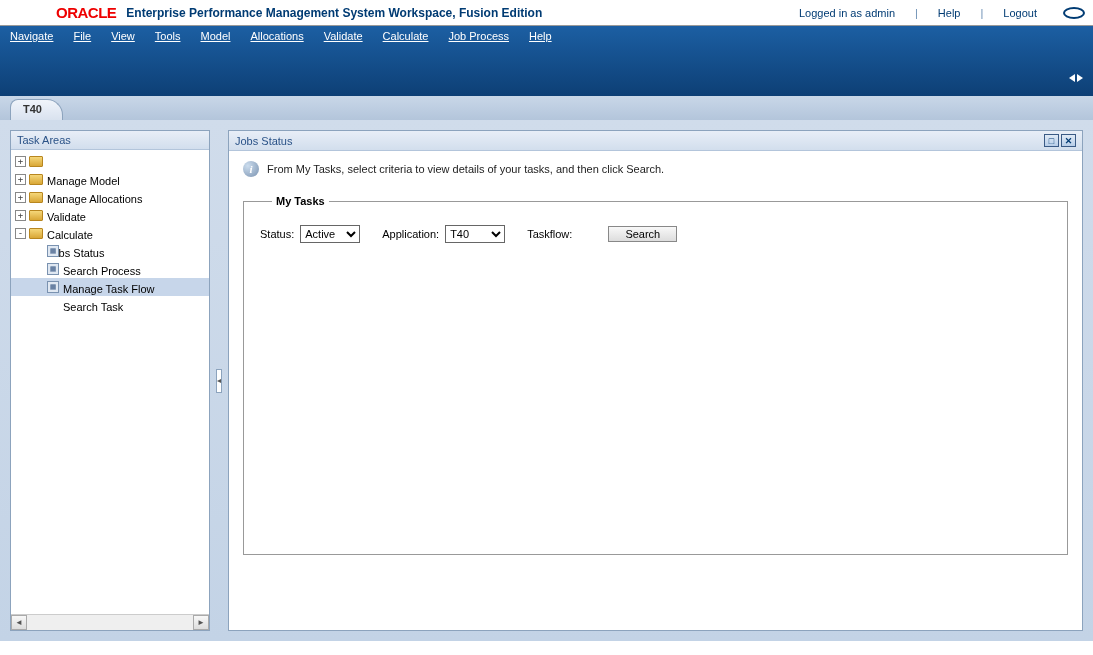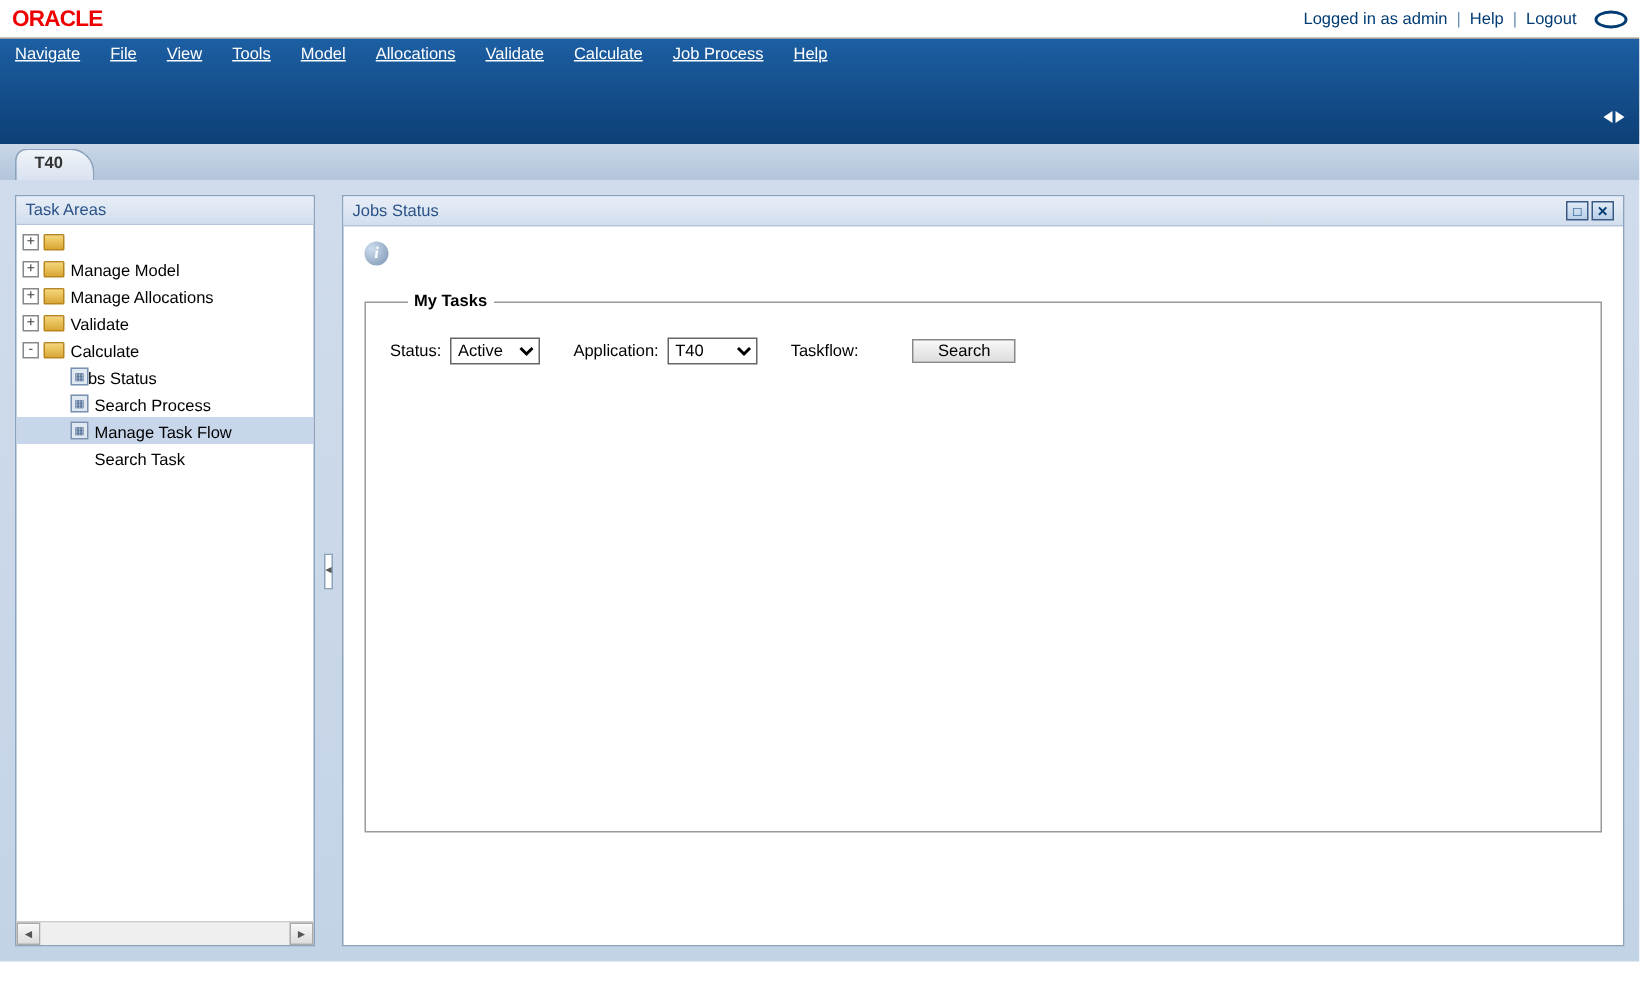--- a/index.html
+++ b/index.html
@@ -1,21 +1,21 @@
 <!DOCTYPE html>
 <html><head>
 <meta charset="utf-8">
 <style>
 * { box-sizing: border-box; margin: 0; padding: 0; }
 body { font-family: Tahoma, Arial, sans-serif; font-size: 11px; background: #fff; width: 1093px; height: 655px; overflow: hidden; }
 
 .header { background: #fff; height: 26px; display: flex; align-items: center; padding: 0 8px; border-bottom: 1px solid #999; }
-.logo { color: #e00; font-family: Verdana, sans-serif; font-weight: bold; font-size: 15px; letter-spacing: -0.5px; margin-right: 10px; }
+.logo { color: #e00; font-family: Verdana, sans-serif; font-weight: bold; font-size: 15px; letter-spacing: -0.5px; margin-right: 10px; margin-left: 48px; }
 .app-title { color: #003b73; font-weight: bold; font-size: 12px; }
-.header-right { margin-left: auto; display: flex; align-items: flex-end; gap: 6px; color: #003b73; font-size: 11px; }
+.header-right { margin-left: auto; display: flex; align-items: flex-end; gap: 20px; color: #003b73; font-size: 11px; }
 .header-right .sep { color: #6a8db3; }
 .header-right a { color: #003b73; text-decoration: none; cursor: pointer; }
 .oval { width: 22px; height: 12px; border: 2px solid #003b73; border-radius: 50%; margin-left: 6px; }
 
 .menubar { background: linear-gradient(#1c5fa3, #0d3f75); height: 70px; padding: 4px 10px 0 10px; position: relative; }
 .menu-items { display: flex; gap: 20px; }
 .menu-items a { color: #fff; text-decoration: underline; font-size: 11px; cursor: pointer; }
 .menubar-arrows { position: absolute; right: 10px; top: 48px; display: flex; gap: 2px; }
 .arrow-btn { width: 0; height: 0; border-top: 4px solid transparent; border-bottom: 4px solid transparent; }
 .arrow-left { border-right: 6px solid #fff; }
@@ -62,20 +62,21 @@
 select.combo { font-size: 11px; border: 1px solid #666; background: #fff; height: 18px; }
 .search-btn { margin-left: 30px; font-size: 11px; padding: 1px 16px; background: linear-gradient(#f8f8f8,#ddd); border: 1px solid #888; cursor: pointer; }
 
 .footer { height: 14px; background: #fff; }
 </style>
 </head>
 <body>
 
 <div class="header">
   <span class="logo">ORACLE</span>
+  <span class="app-title">Enterprise Performance Management System Workspace, Fusion Edition</span>
   <div class="header-right">
     <span>Logged in as admin</span>
     <span class="sep">|</span>
     <a>Help</a>
     <span class="sep">|</span>
     <a>Logout</a>
     <span class="oval"></span>
   </div>
 </div>
 
@@ -171,20 +172,21 @@
     <div class="main-title">
       <span>Jobs Status</span>
       <div class="wincontrols">
         <div class="winbtn">□</div>
         <div class="winbtn">✕</div>
       </div>
     </div>
     <div class="main-body">
       <div class="info-row">
         <span class="info-icon">i</span>
+        <span class="info-text">From My Tasks, select criteria to view details of your tasks, and then click Search.</span>
       </div>
       <fieldset class="mytasks">
         <legend>My Tasks</legend>
         <div class="criteria">
           <label>Status:</label>
           <select class="combo" style="width:60px">
             <option>Active</option>
           </select>
           <span style="width:10px"></span>
           <label>Application:</label>

